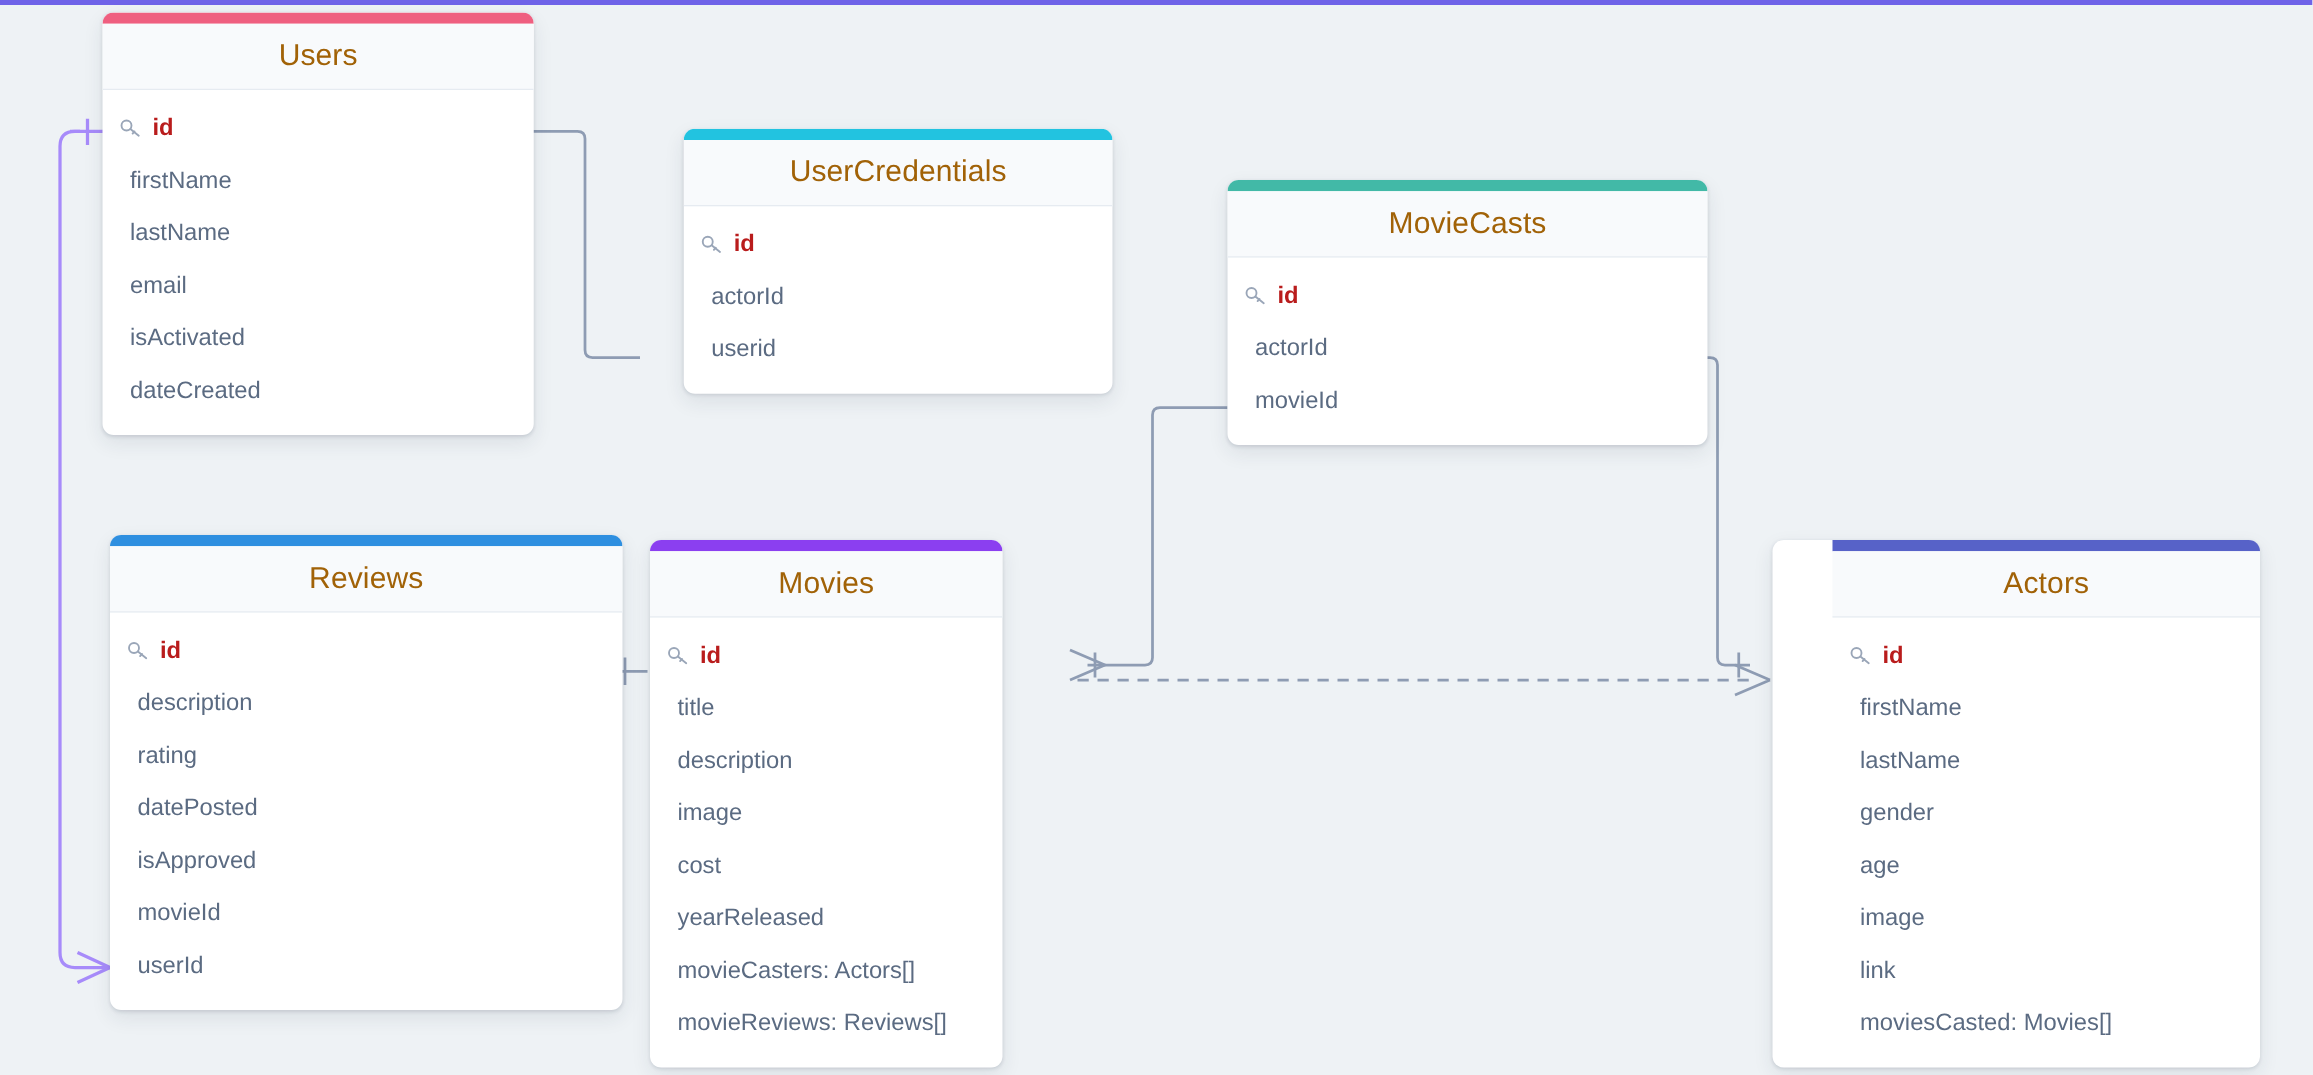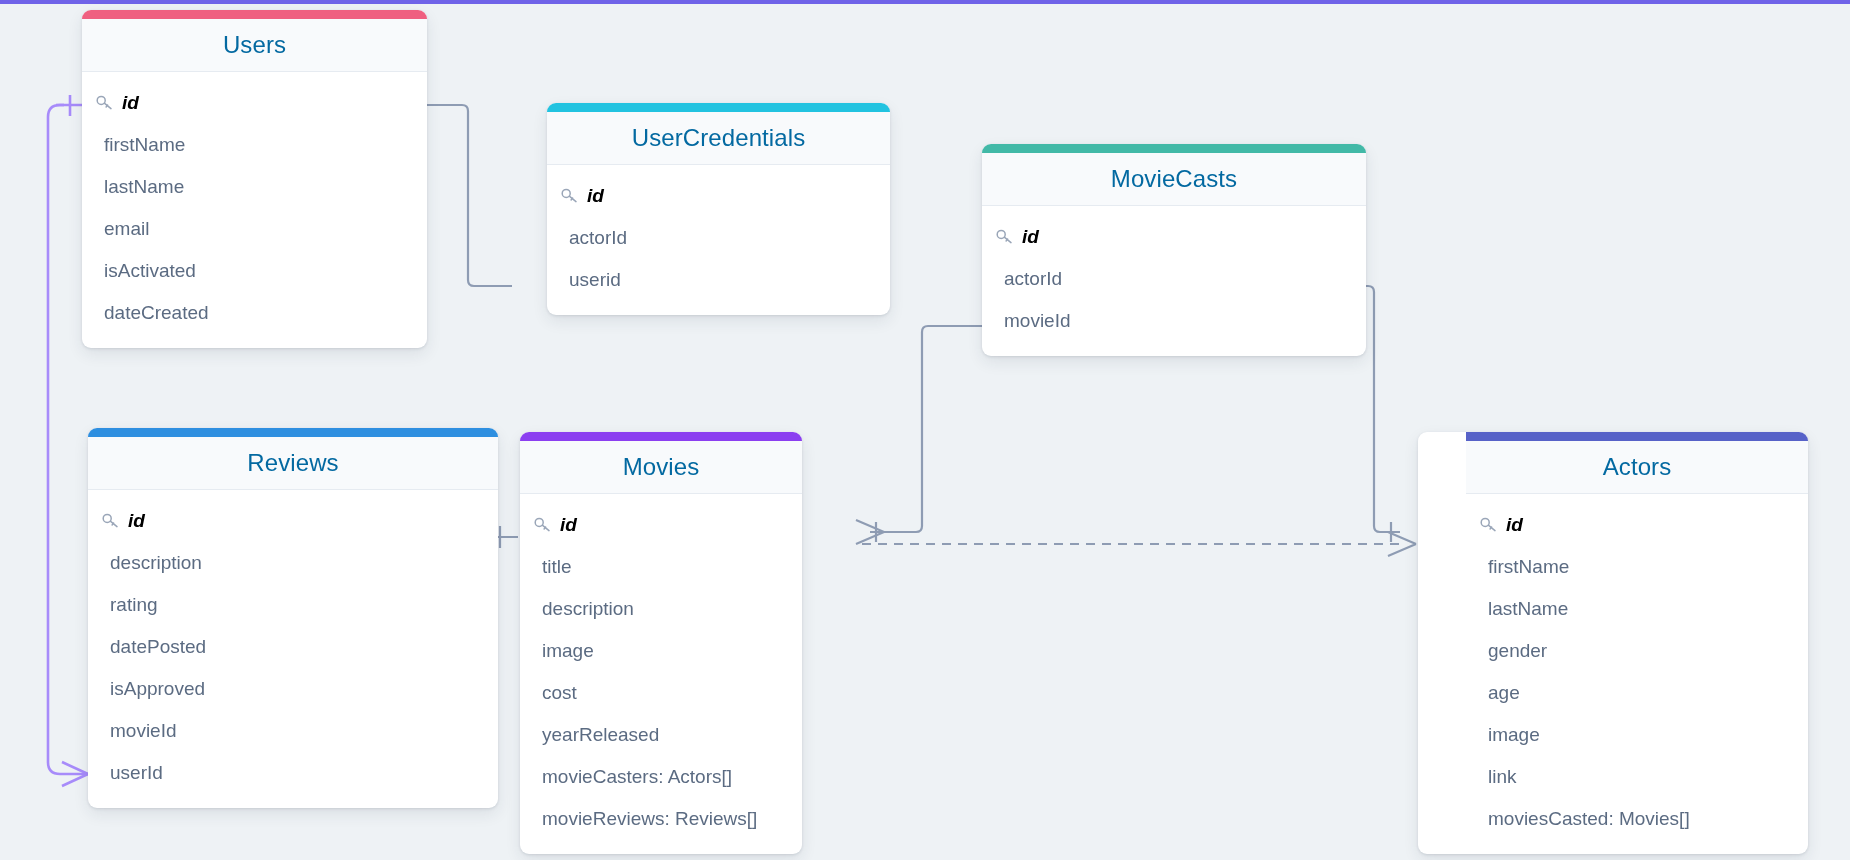--- a/index.html
+++ b/index.html
@@ -25,35 +25,35 @@
     background:#ffffff;
     border-radius:9px;
     box-shadow:0 1px 3px rgba(30,45,70,.13), 0 6px 16px rgba(30,45,70,.09);
     overflow:hidden;
   }
   .ent-accent{height:9px;width:100%;}
   .ent-title{
     height:52px;line-height:52px;
     text-align:center;
     font-size:24px;
-    color:#0369a1;
+    color:#a16207;
     background:#f8fafc;
     border-bottom:1px solid #e6ebf1;
     letter-spacing:.1px;
   }
   .ent-fields{padding:10px 0 14px 0;}
   .field{
     height:42px;
     display:flex;align-items:center;
     padding-left:22px;
     font-size:19px;
     color:#5b6b82;
     white-space:nowrap;
   }
-  .field.pk{color:#000000;font-weight:bold;padding-left:12px;font-style:italic;}
+  .field.pk{color:#b91c1c;font-weight:bold;padding-left:12px;}
   .keyicon{
     width:22px;height:22px;margin-right:6px;display:inline-block;flex:0 0 auto;
   }
   .keyicon svg{display:block;}
   .fname{display:inline-block;}
 
   
 </style>
 </head>
 <body>

